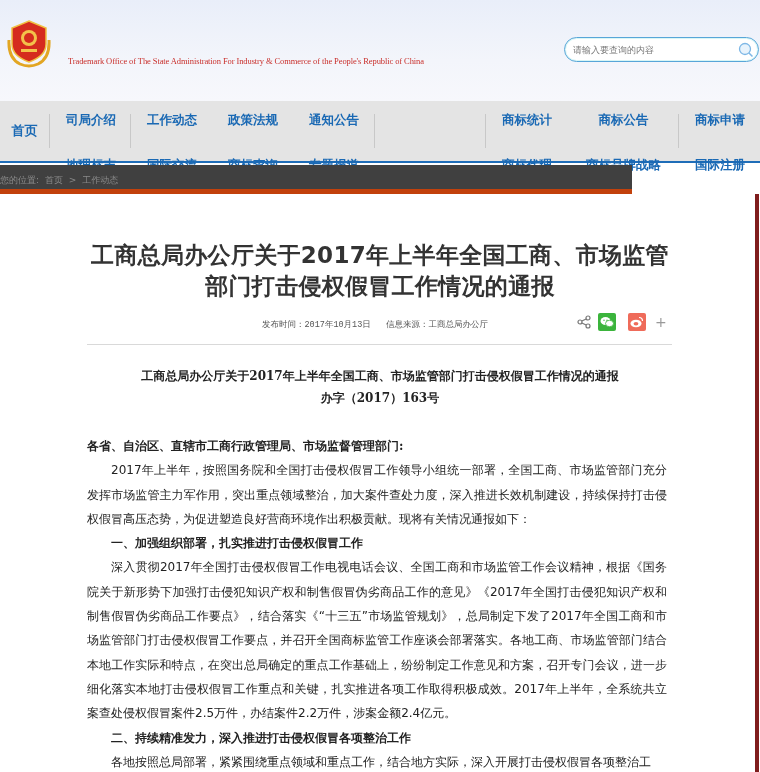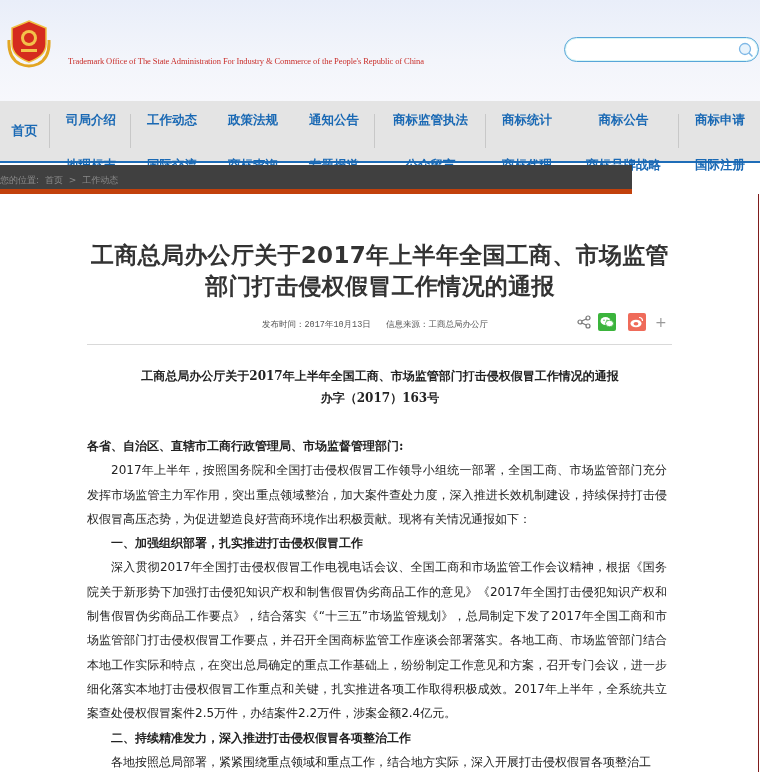--- a/index.html
+++ b/index.html
@@ -59,21 +59,21 @@
     position: absolute; left: 0; top: 165px; width: 632px; height: 29px;
     background: #404040; border-bottom: 5px solid #c2410c;
   }
   .breadcrumb {
     position: absolute; left: 0; top: 9px; font-size: 9px; color: #8a8a8a; white-space: nowrap;
   }
   .breadcrumb span { margin-right: 3px; }
 
   .content {
     position: absolute; left: 0; top: 194px; width: 759px; height: 578px;
-    background: #fff; border-right: 1px solid #7f1d1d;
+    background: #fff; border-right: 4px solid #7f1d1d;
   }
   .article-title {
     position: absolute; left: 80px; top: 46px; width: 600px;
     text-align: center; font-size: 23px; font-weight: bold; color: #333; line-height: 31px;
     letter-spacing: 0.3px;
   }
   .meta {
     position: absolute; left: 262px; top: 125px; font-size: 8.5px; color: #555; white-space: nowrap; font-family: Liberation Mono, monospace;
   }
   .meta span { margin-right: 10px; }
@@ -115,20 +115,21 @@
 <div class="header">
   <svg class="logo-emblem" viewBox="0 0 46 50">
     <path d="M3 22 Q2 40 14 46 Q23 50 32 46 Q44 40 43 22" fill="none" stroke="#e2a623" stroke-width="3"></path>
     <path d="M23 3 L40 10 L40 26 Q40 38 23 44 Q6 38 6 26 L6 10 Z" fill="#d52b1e" stroke="#f0c040" stroke-width="1.5"></path>
     <circle cx="23" cy="20" r="8" fill="#f3c24a"></circle>
     <circle cx="23" cy="20" r="5" fill="#d52b1e"></circle>
     <rect x="15" y="31" width="16" height="3" fill="#f3c24a"></rect>
   </svg>
   <div class="site-title-en">Trademark Office of The State Administration For Industry &amp; Commerce of the People's Republic of China</div>
   <div class="search-box">
+    <input class="search-input" type="text" placeholder="请输入要查询的内容" style="">
     <svg class="search-icon" viewBox="0 0 16 16">
       <circle cx="7" cy="7" r="5.5" fill="#e8f3fc" stroke="#7db7e6" stroke-width="1.3"></circle>
       <line x1="11" y1="11" x2="14.5" y2="14.5" stroke="#7db7e6" stroke-width="1.5"></line>
     </svg>
   </div>
 </div>
 
 <div class="nav">
   <div class="nav-home">首页</div>
   <div class="nav-sep" style="left:49px"></div>
@@ -144,24 +145,20 @@
   </div>
   <div class="nav-col" style="left:228px">
     <a>政策法规</a>
     <a>商标查询</a>
   </div>
   <div class="nav-col" style="left:309px">
     <a>通知公告</a>
     <a>专题报道</a>
   </div>
   <div class="nav-sep" style="left:374px"></div>
-  <div class="nav-col" style="left:393px">
-    <a>商标监管执法</a>
-    <a>公众留言</a>
-  </div>
   <div class="nav-sep" style="left:485px"></div>
   <div class="nav-col" style="left:502px">
     <a>商标统计</a>
     <a>商标代理</a>
   </div>
   <div class="nav-col" style="left:586px">
     <a>商标公告</a>
     <a>商标品牌战略</a>
   </div>
   <div class="nav-sep" style="left:678px"></div>

